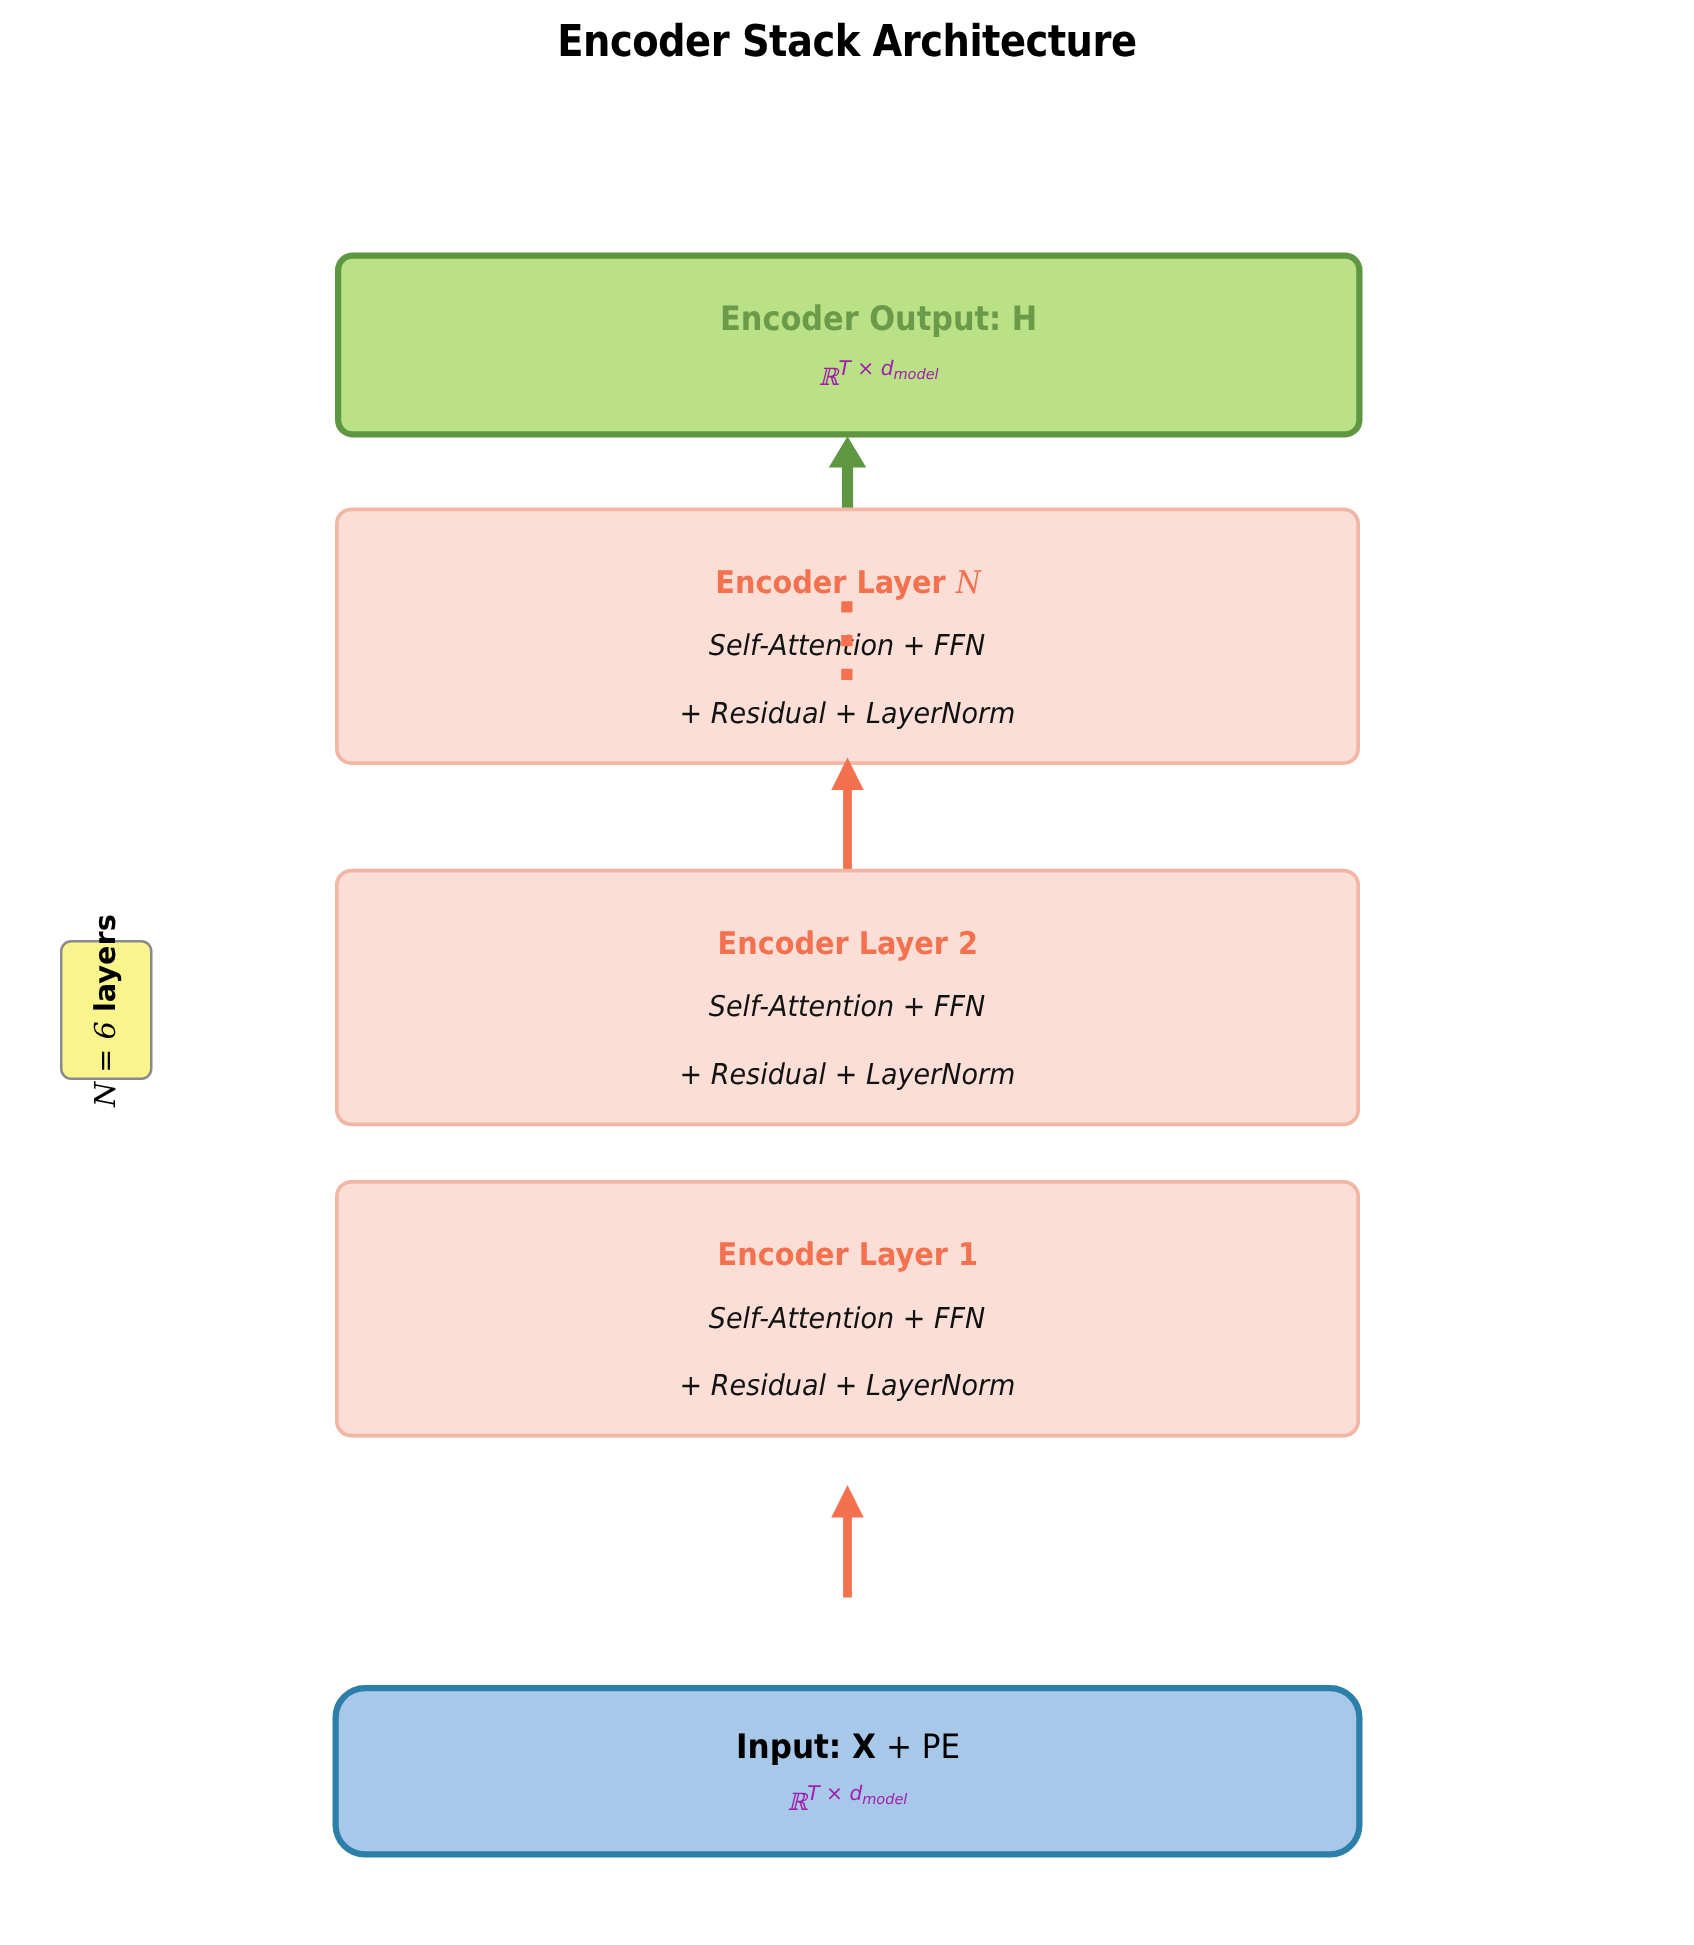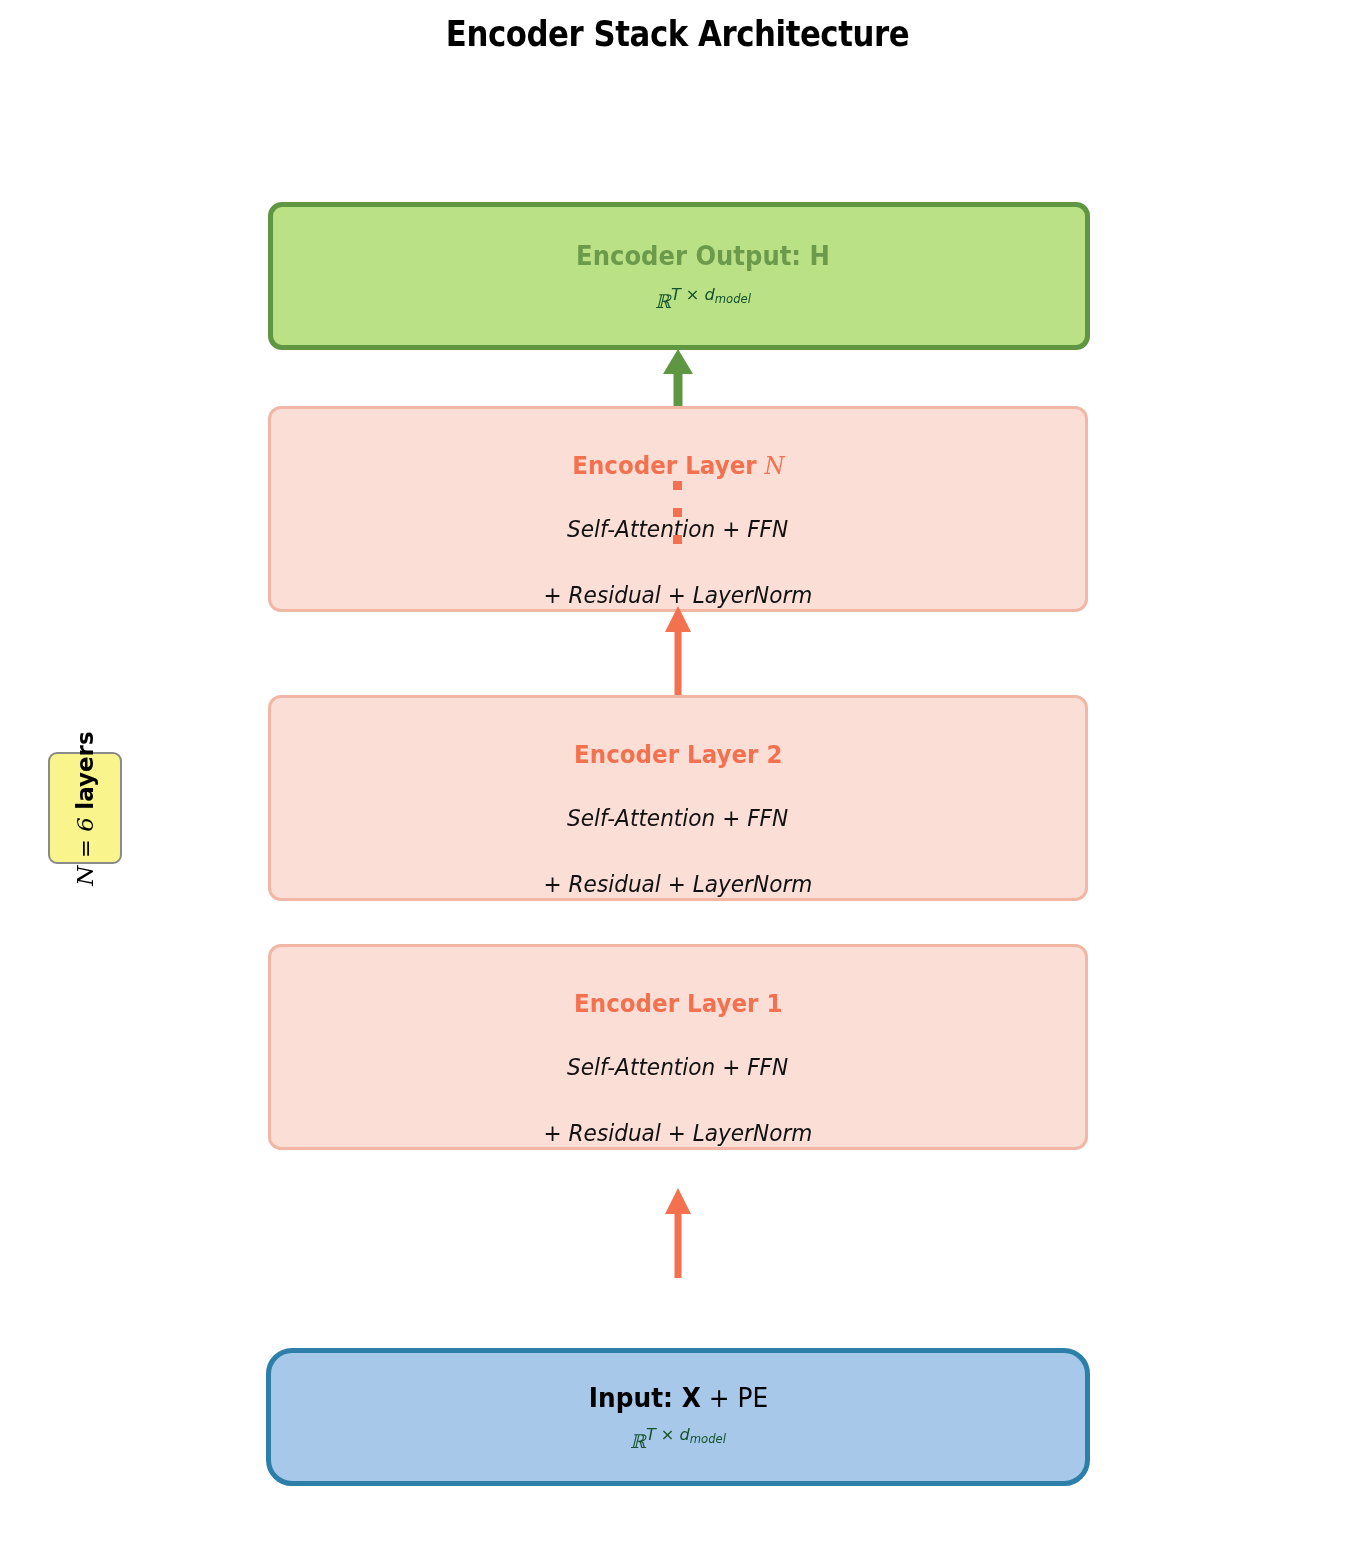--- a/index.html
+++ b/index.html
@@ -89,21 +89,20 @@
 
   
   .box-layer {
     left: 268px;
     width: 820px;
     background: #fbdfd7;
     border: 3px solid #f2b6a4;
     border-radius: 13px;
     justify-content: flex-start;
     padding-top: 42px;
-    gap: 12px;
   }
   .box-layer-n  { top: 406px;  height: 206px; }
   .box-layer-2  { top: 695px;  height: 206px; }
   .box-layer-1  { top: 944px;  height: 206px; }
 
   .box-layer .layer-title {
     font-size: 25px;
     font-weight: bold;
     color: #f4714f;
     transform: scaleX(0.92);
@@ -118,21 +117,21 @@
     font-size: 23px;
     font-style: italic;
     color: #111111;
     transform: scaleX(0.94);
     margin-bottom: 28px;
   }
 
   
   .math-shape {
     font-size: 17px;
-    color: #14532d;
+    color: #a21caf;
     font-style: italic;
     line-height: 1;
     white-space: nowrap;
   }
   .math-shape .bbR {
     font-family: "DejaVu Serif", serif;
     font-style: italic;
     font-size: 19px;
   }
   .math-shape sup {

